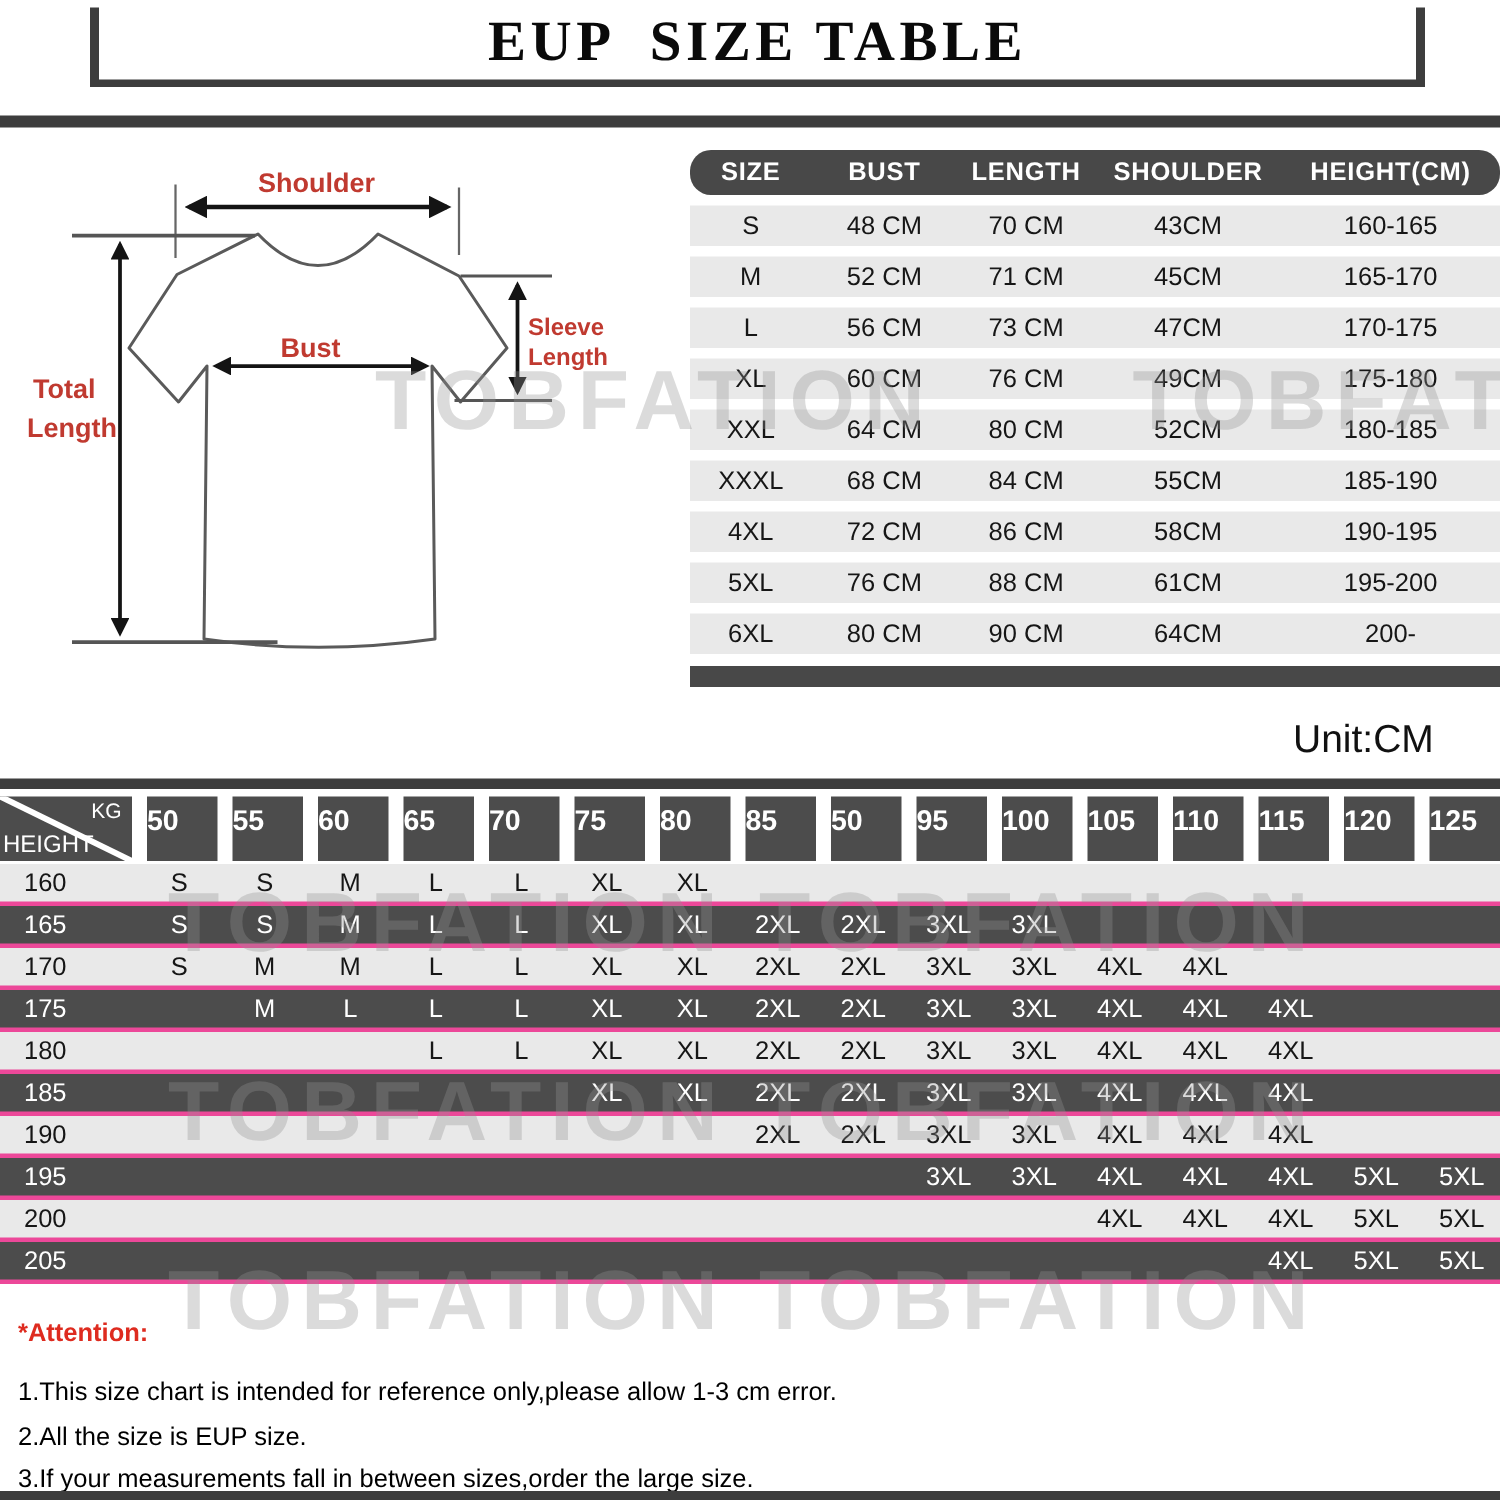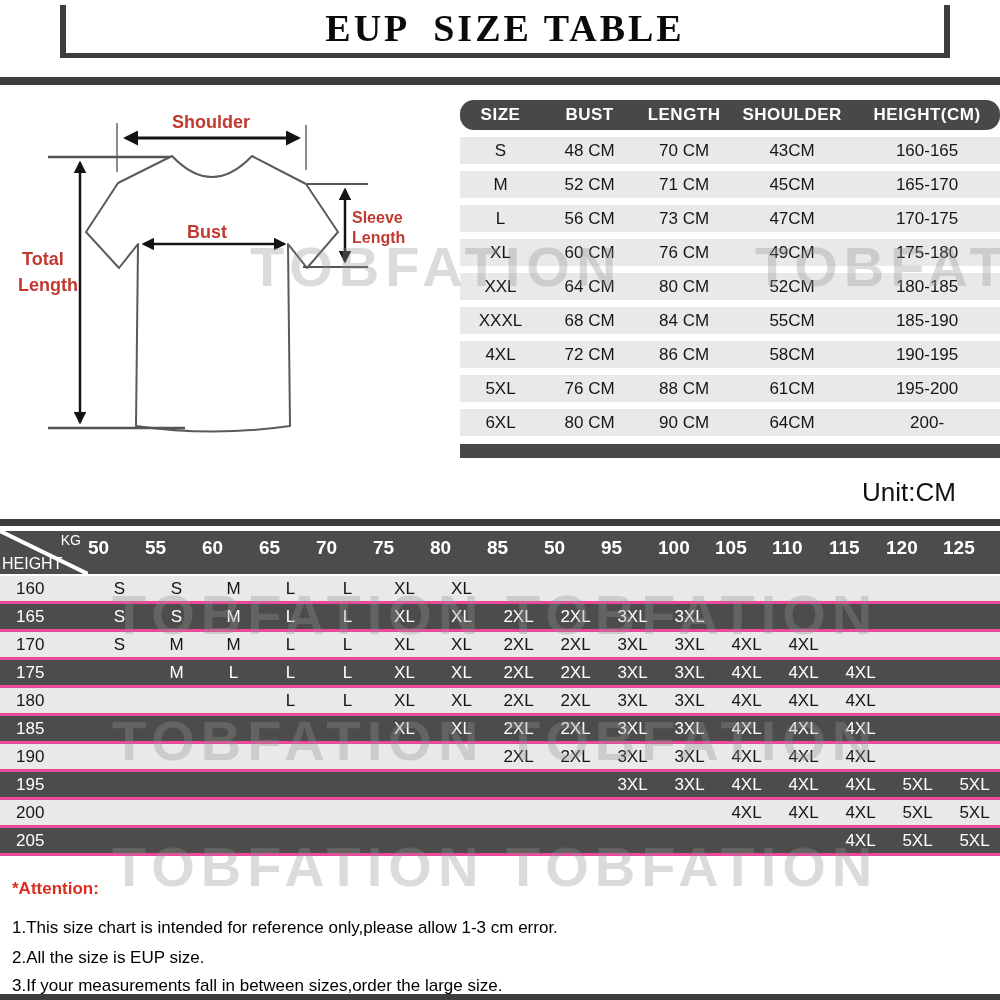--- a/index.html
+++ b/index.html
@@ -30,21 +30,21 @@
   .st-endbar { height:14px; margin-top:8px; background:#484848; }
   
   .rec-bar {
     position:absolute; left:295px; top:476px; width:412px; height:34px; background:#484848;
     color:#fff; font-size:18px; text-align:center; line-height:34px;
   }
   .unit { position:absolute; left:862px; top:477px; font-size:26px; color:#111; }
   .divider { position:absolute; left:0; top:519px; width:1000px; height:7px; background:#3d3d3d; }
   
   .matrix { position:absolute; left:0; top:531px; width:1000px; }
-  .mx-header { display:grid; grid-template-columns:88px repeat(16,1fr); column-gap:0; height:43px; margin-bottom:2px; }
+  .mx-header { display:grid; grid-template-columns:88px repeat(16,1fr); column-gap:10px; height:43px; margin-bottom:2px; }
   .mx-hcell { background:#4c4c4c; color:#fff; font-size:19px; font-weight:600; text-align:left; line-height:34px; }
   .mx-corner { position:relative; background:#4c4c4c; color:#fff; }
   .mx-corner svg { position:absolute; inset:0; width:100%; height:100%; }
   .mx-corner .kg { position:absolute; top:1px; right:7px; font-size:14px; }
   .mx-corner .hgt { position:absolute; bottom:1px; left:2px; font-size:16px; }
   .mx-row { display:grid; grid-template-columns:88px repeat(16,1fr); column-gap:6px; height:28px; border-bottom:3px solid #ec4899; align-items:center; }
   .mx-row.light { background:#e9e9e9; color:#161616; }
   .mx-row.dark  { background:#4c4c4c; color:#fff; }
   .mx-cell { text-align:center; font-size:17px; }
   .mx-height { text-align:left; padding-left:16px; }

